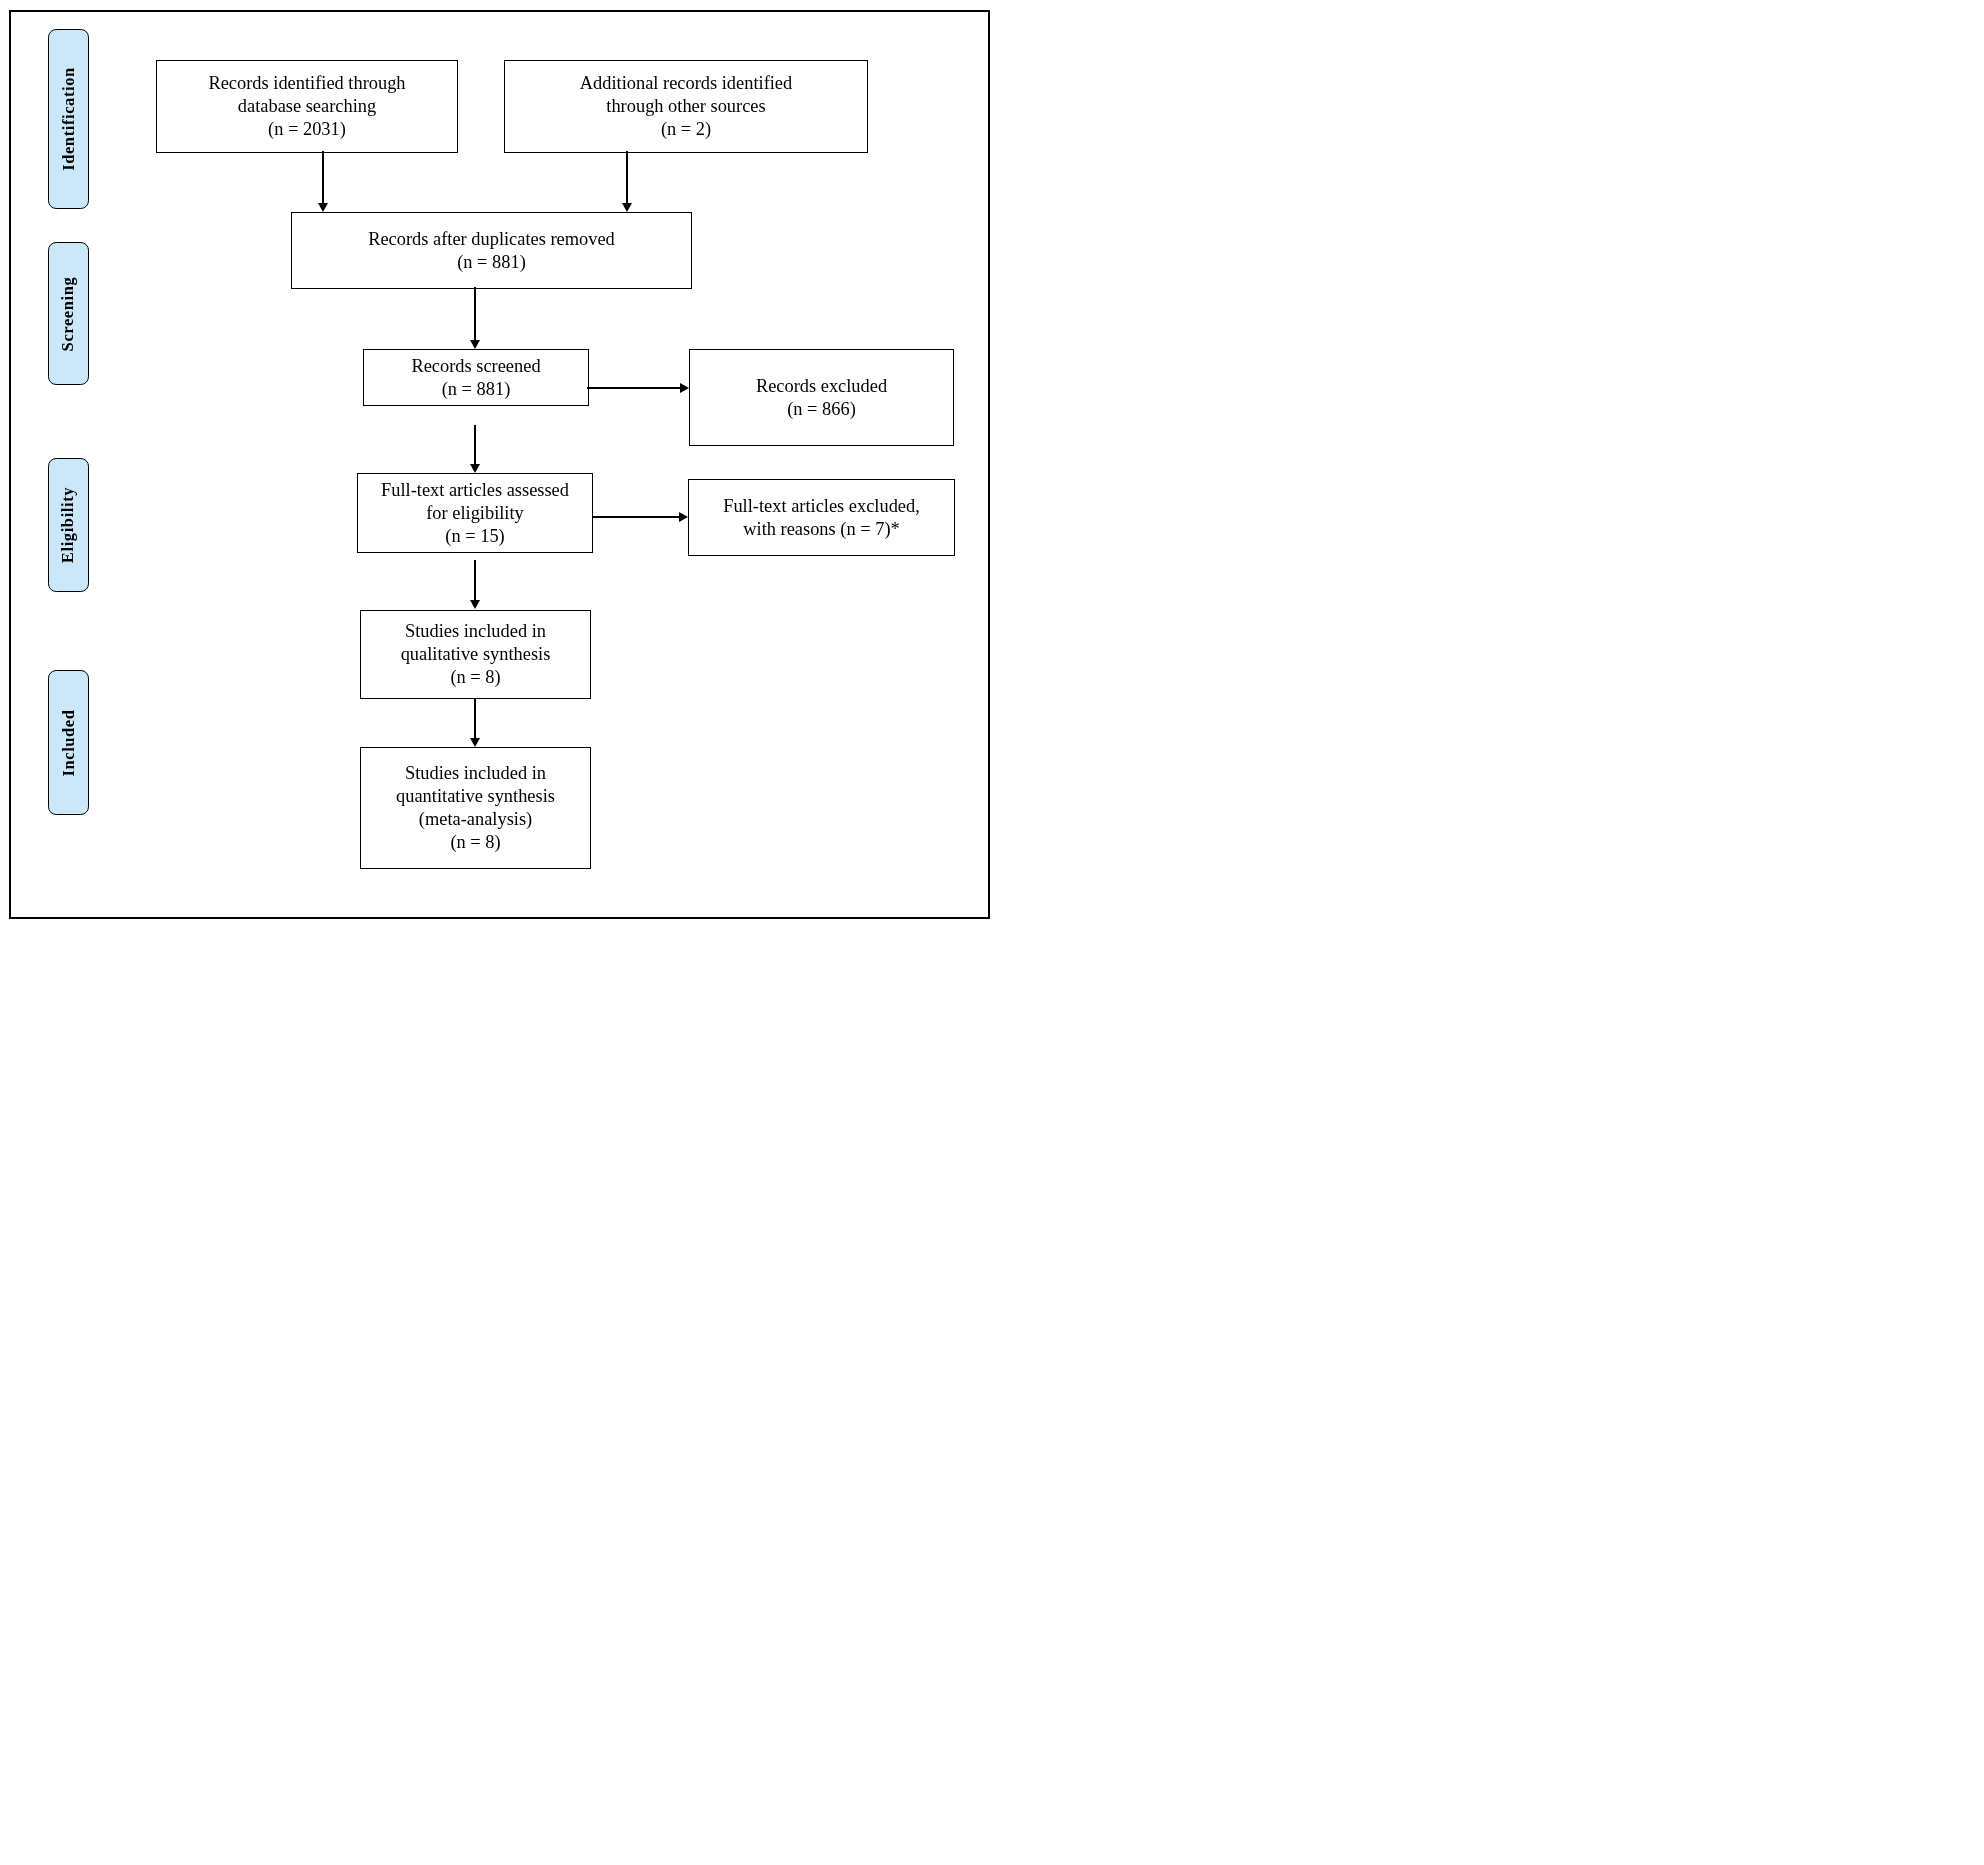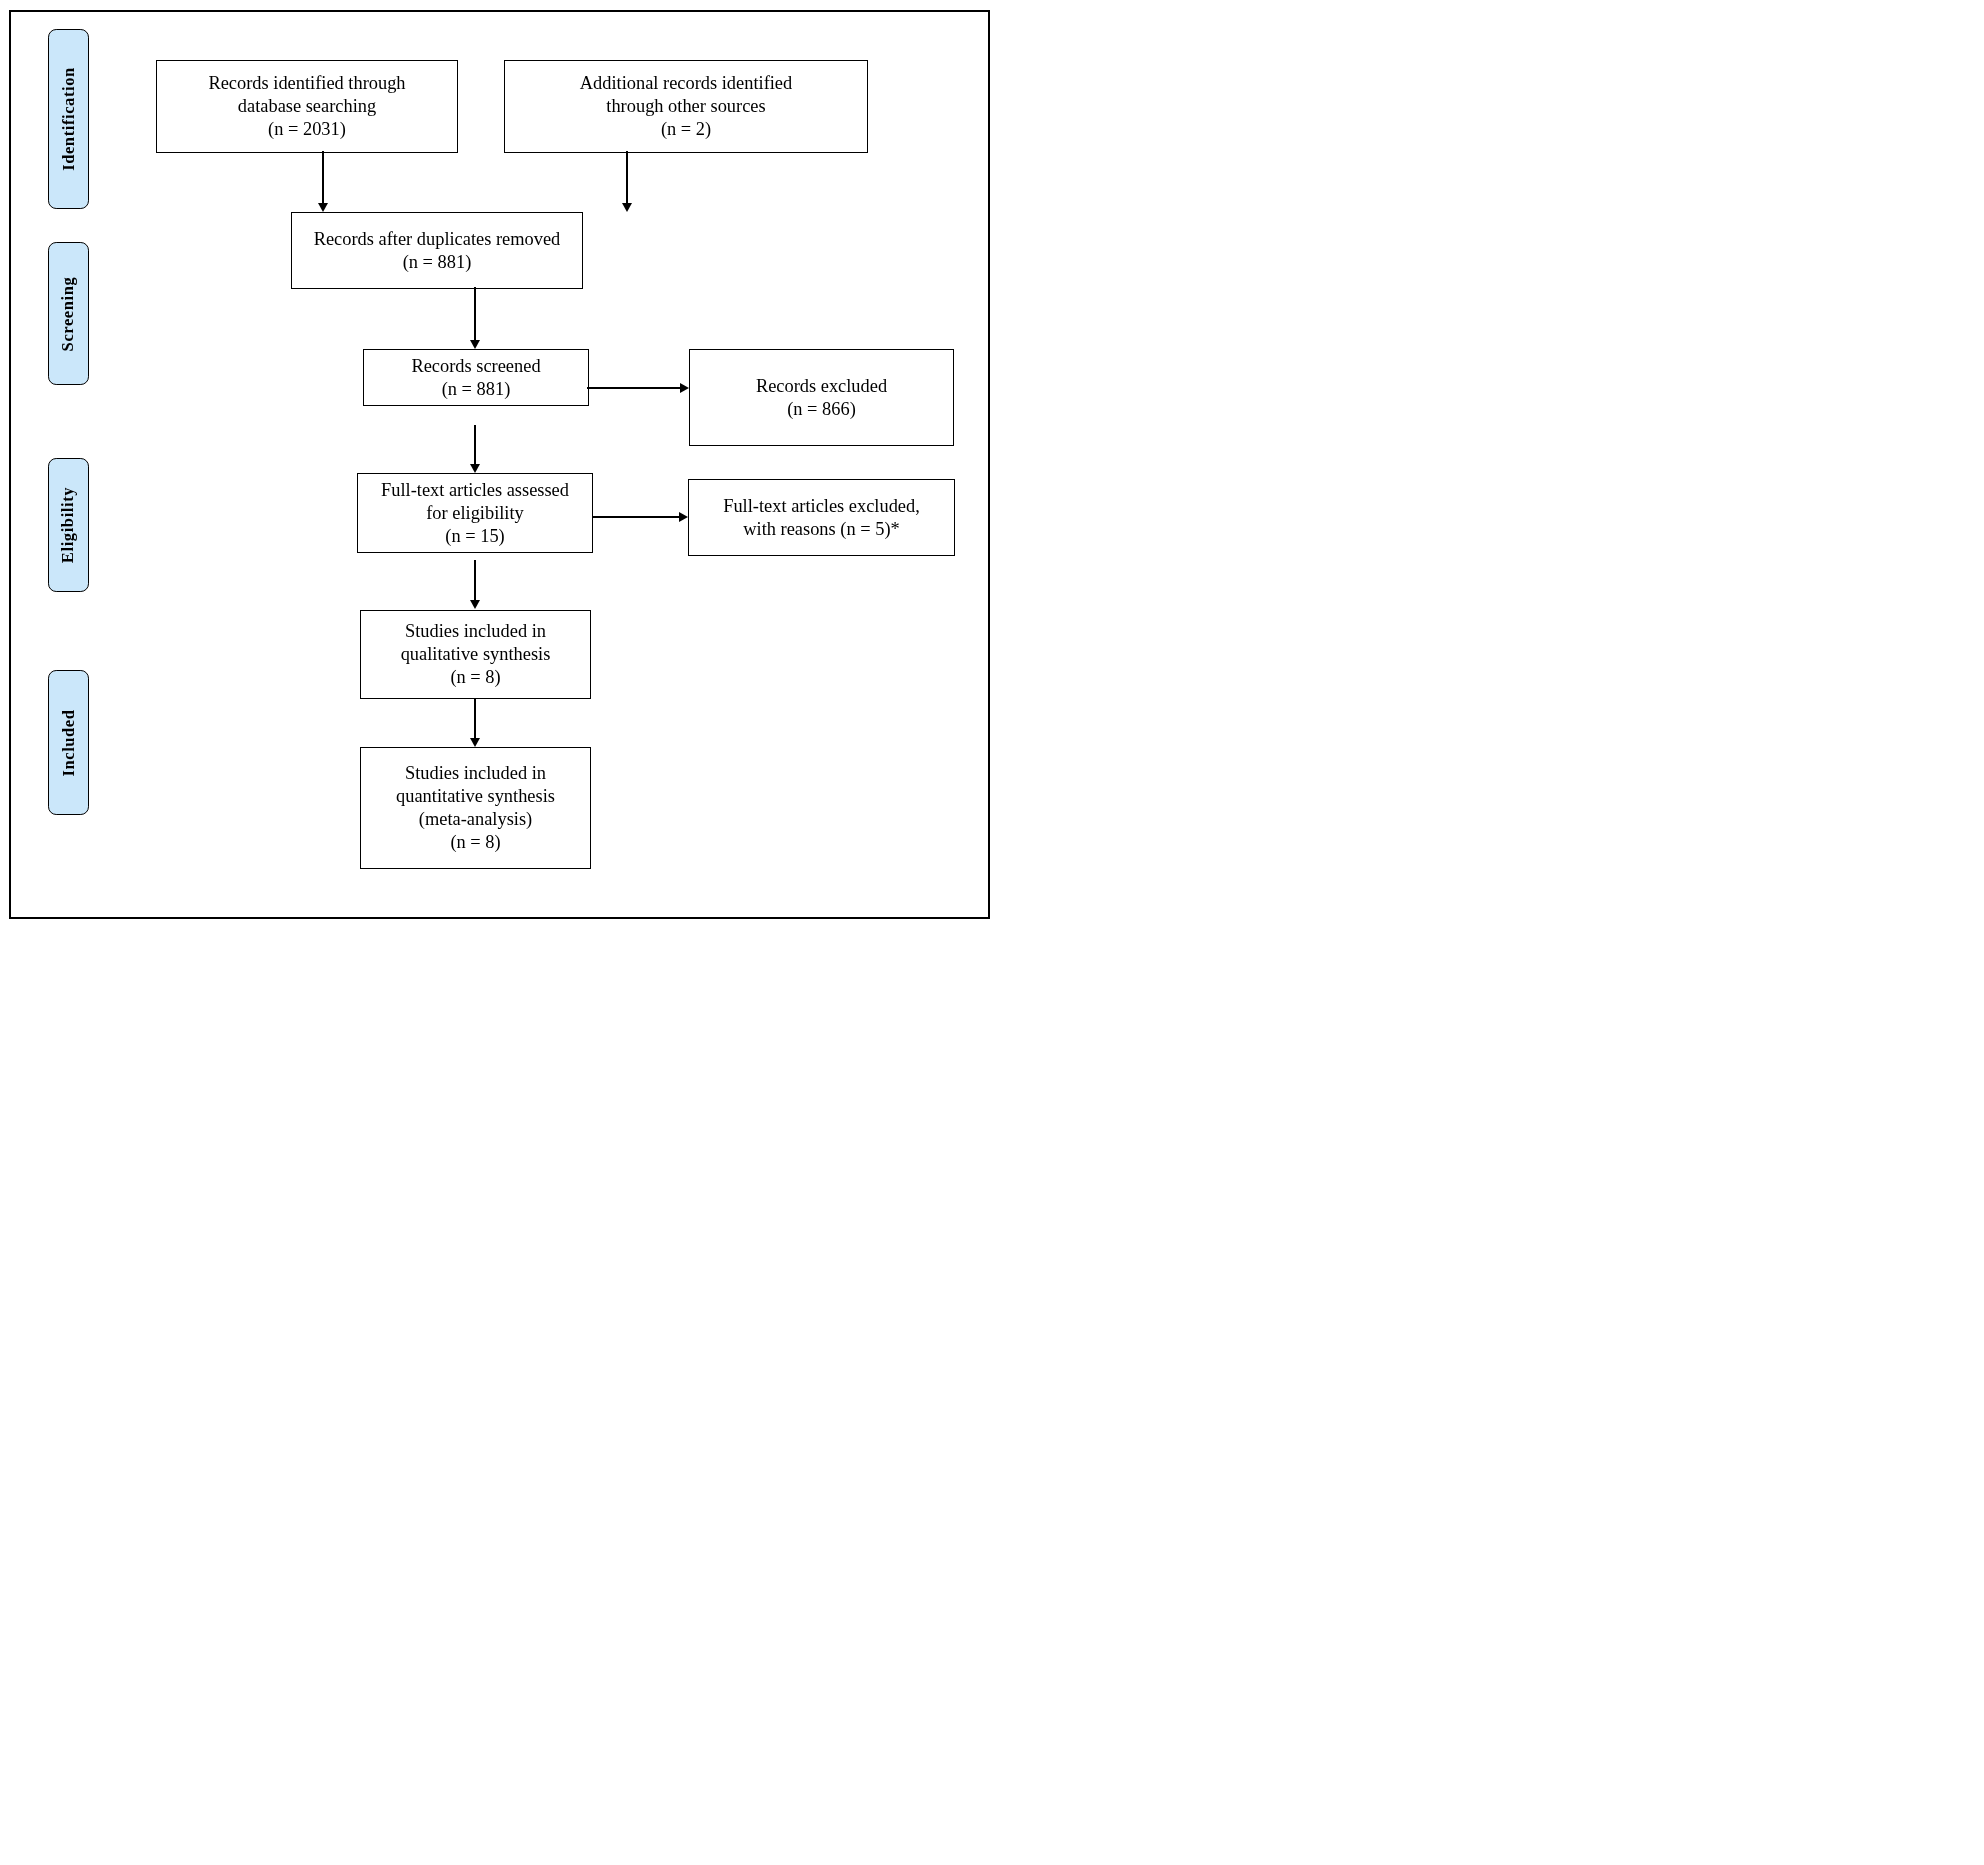--- a/index.html
+++ b/index.html
@@ -93,40 +93,40 @@
   <div class="fbox" style="left:156px;top:60px;width:302px;height:93px">
     <span>Records identified through
 database searching
 (n = 2031)</span>
   </div>
   <div class="fbox" style="left:504px;top:60px;width:364px;height:93px">
     <span>Additional records identified
 through other sources
 (n = 2)</span>
   </div>
-  <div class="fbox" style="left:291px;top:212px;width:292px;height:77px">
+  <div class="fbox" style="left:291px;top:212px;width:401px;height:77px">
     <span>Records after duplicates removed
 (n = 881)</span>
   </div>
   <div class="fbox" style="left:363px;top:349px;width:226px;height:57px">
     <span>Records screened
 (n = 881)</span>
   </div>
   <div class="fbox" style="left:689px;top:349px;width:265px;height:97px">
     <span>Records excluded
 (n = 866)</span>
   </div>
   <div class="fbox" style="left:357px;top:473px;width:236px;height:80px">
     <span>Full-text articles assessed
 for eligibility
 (n = 15)</span>
   </div>
   <div class="fbox" style="left:688px;top:479px;width:267px;height:77px">
     <span>Full-text articles excluded,
-with reasons (n = 5)*</span>
+with reasons (n = 7)*</span>
   </div>
   <div class="fbox" style="left:360px;top:610px;width:231px;height:89px">
     <span>Studies included in
 qualitative synthesis
 (n = 8)</span>
   </div>
   <div class="fbox" style="left:360px;top:747px;width:231px;height:122px">
     <span>Studies included in
 quantitative synthesis
 (meta-analysis)

